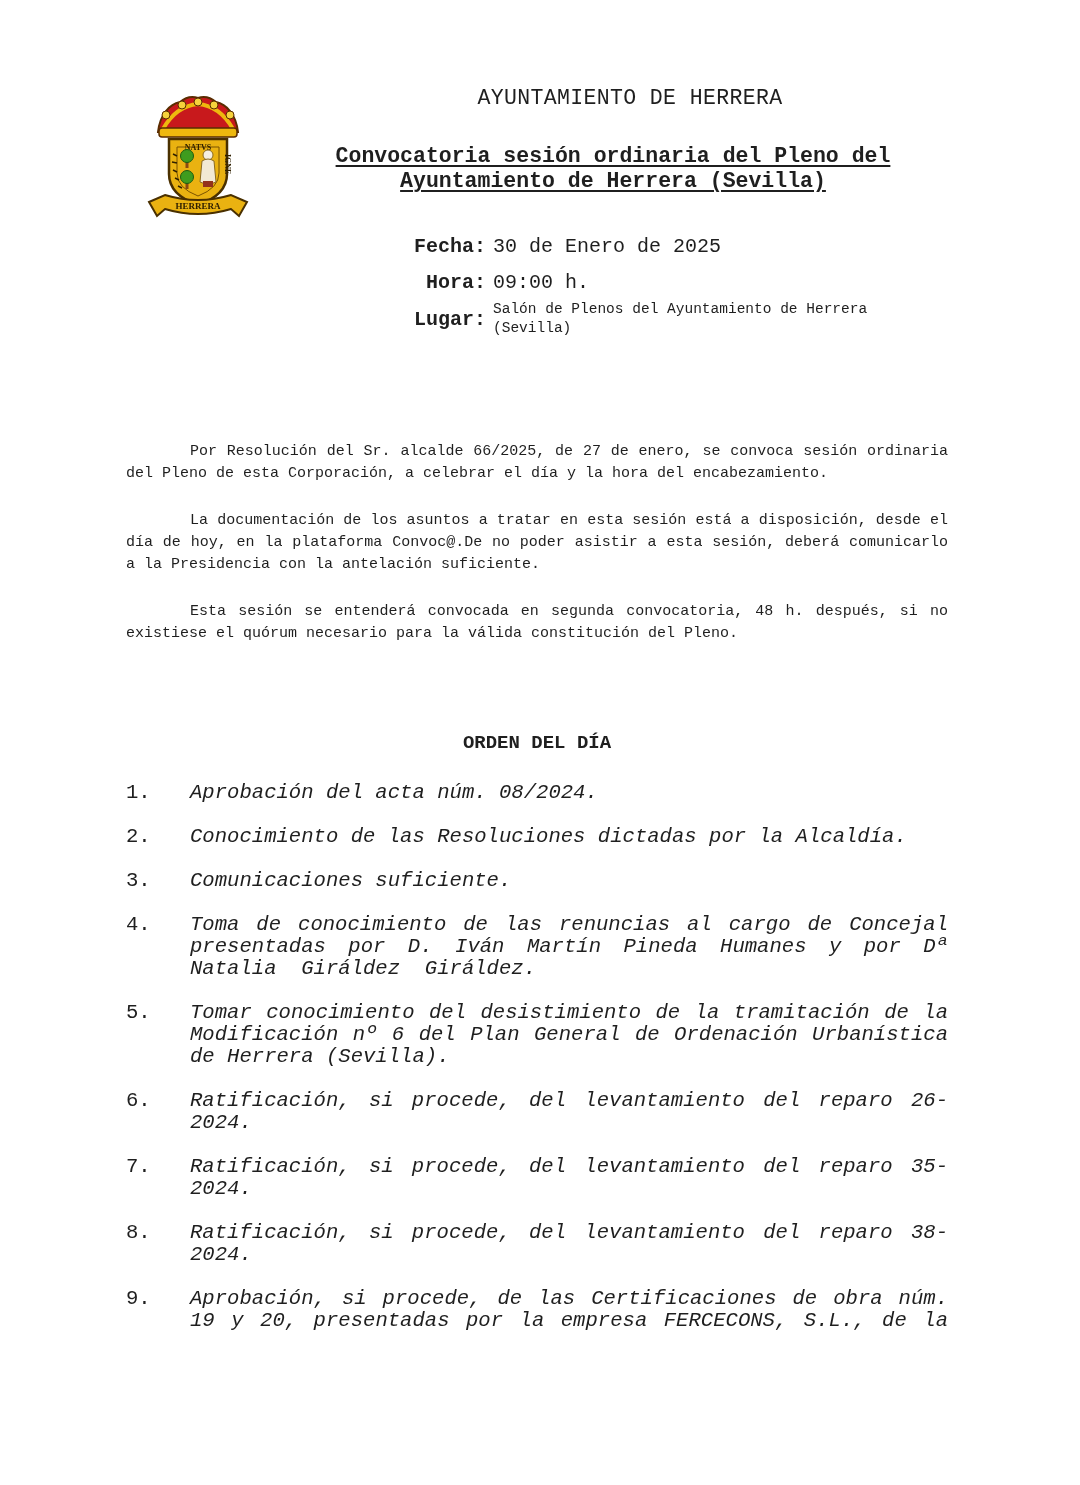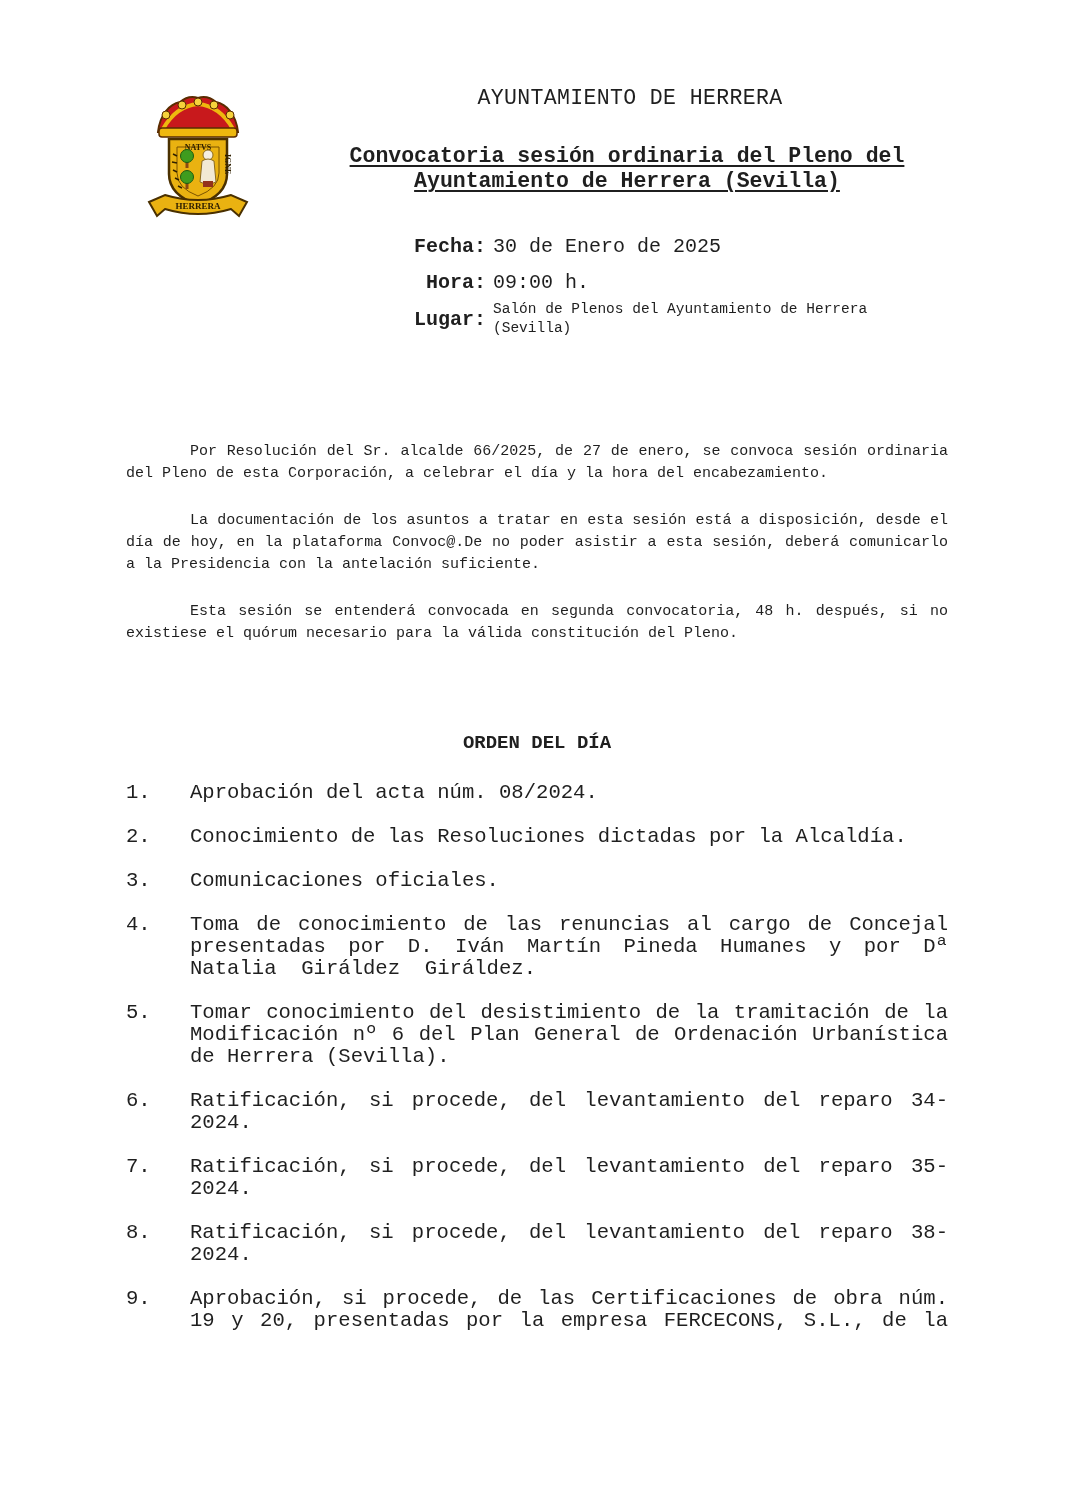--- a/index.html
+++ b/index.html
@@ -25,21 +25,21 @@
     left: 258px;
     top: 86px;
     width: 744px;
     text-align: center;
     font-weight: normal;
     font-size: 21.5px;
     letter-spacing: 0.35px;
   }
   .title {
     position: absolute;
-    left: 304px;
+    left: 290px;
     top: 144px;
     width: 646px;
     text-align: center;
     font-weight: bold;
     font-size: 21.5px;
     line-height: 25px;
     text-decoration: underline;
     text-decoration-thickness: 2px;
     text-underline-offset: 3px;
   }
@@ -86,20 +86,21 @@
     width: 822px;
     font-size: 20.6px;
     line-height: 22px;
   }
   .item { display: flex; margin-bottom: 22px; }
   .num { flex: 0 0 64px; width: 64px; }
   .txt {
     width: 758px;
     text-align: justify;
     text-justify: inter-word;
+    font-style: italic;
   }
   .txt.continued { text-align-last: justify; }
 </style>
 </head>
 <body>
 
 <div class="page">
 
   <div class="logo">
     <svg viewBox="0 0 106 135" xmlns="http://www.w3.org/2000/svg">
@@ -171,33 +172,33 @@
     <div class="item">
       <span class="num">1.</span>
       <span class="txt">Aprobación del acta núm. 08/2024.</span>
     </div>
     <div class="item">
       <span class="num">2.</span>
       <span class="txt">Conocimiento de las Resoluciones dictadas por la Alcaldía.</span>
     </div>
     <div class="item">
       <span class="num">3.</span>
-      <span class="txt">Comunicaciones oficiales.</span>
+      <span class="txt">Comunicaciones suficiente.</span>
     </div>
     <div class="item">
       <span class="num">4.</span>
       <span class="txt">Toma de conocimiento de las renuncias al cargo de Concejal presentadas por D. Iván Martín Pineda Humanes y por Dª Natalia&nbsp; Giráldez&nbsp; Giráldez.</span>
     </div>
     <div class="item">
       <span class="num">5.</span>
       <span class="txt">Tomar conocimiento del desistimiento de la tramitación de la Modificación nº 6 del Plan General de Ordenación Urbanística de Herrera (Sevilla).</span>
     </div>
     <div class="item">
       <span class="num">6.</span>
-      <span class="txt">Ratificación, si procede, del levantamiento del reparo 34-2024.</span>
+      <span class="txt">Ratificación, si procede, del levantamiento del reparo 26-2024.</span>
     </div>
     <div class="item">
       <span class="num">7.</span>
       <span class="txt">Ratificación, si procede, del levantamiento del reparo 35-2024.</span>
     </div>
     <div class="item">
       <span class="num">8.</span>
       <span class="txt">Ratificación, si procede, del levantamiento del reparo 38-2024.</span>
     </div>
     <div class="item">

